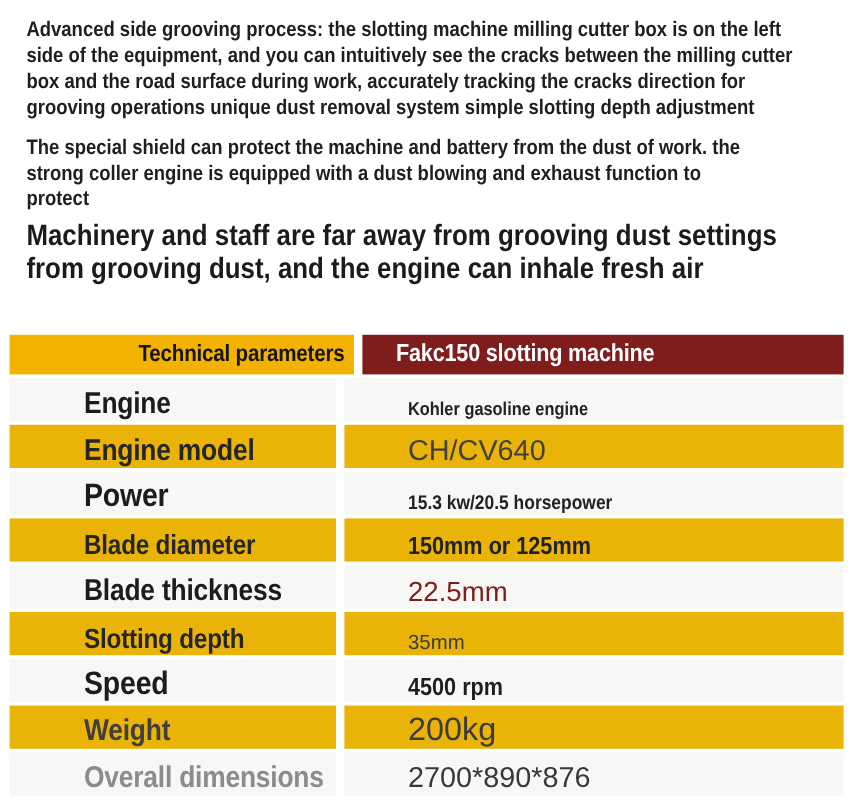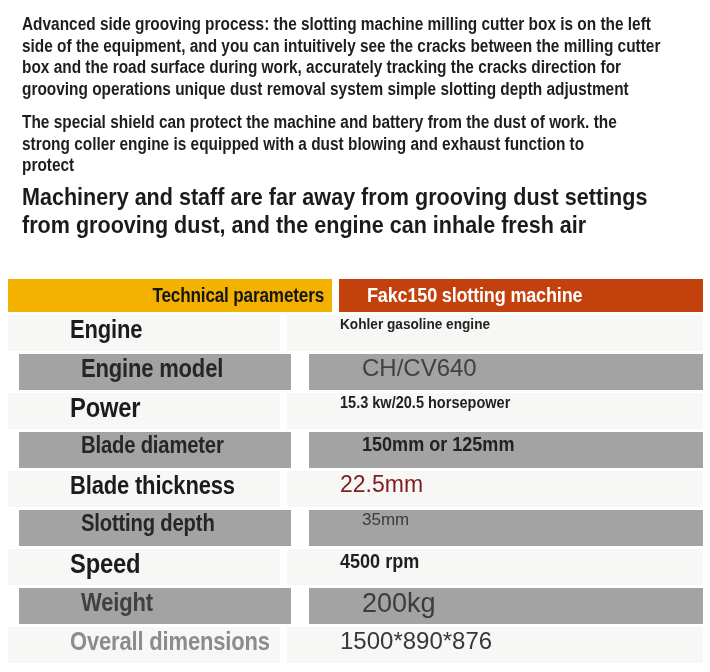--- a/index.html
+++ b/index.html
@@ -42,40 +42,40 @@
     display: inline-block;
     transform: scaleX(0.88);
     transform-origin: left center;
     white-space: nowrap;
   }
 
   
   .spec-table { margin: 40px 0 0 8px; width: 695px; }
   .spec-header { display: flex; gap: 7px; height: 33px; margin-bottom: 3px; }
   .hcell { display: flex; align-items: center; box-sizing: border-box; }
-  .h1 { width: 324px; justify-content: flex-end; }
+  .h1 { width: 287px; justify-content: flex-end; }
   .hx1 {
     font-size: 19.5px; font-weight: 700;
     margin-right: 8px;
     transform-origin: right center;
     letter-spacing: -0.2px;
   }
   .h2 { flex: 1; }
   .hx2 {
     font-size: 20.5px; font-weight: 700;
     margin-left: 28px;
     letter-spacing: -0.2px;
   }
 
   .spec-row { display: flex; gap: 7px; height: 36px; margin-bottom: 3px; }
-  .cell { display: flex; align-items: flex-start; box-sizing: border-box; overflow: hidden; }
+  .cell { display: flex; align-items: flex-end; box-sizing: border-box; overflow: hidden; }
   .cell-label { width: 272px; padding-left: 62px; }
   .cell-value { flex: 1; padding-left: 53px; }
   .spec-row.light .cell { background: #f7f7f5; }
-  .spec-row.gray  .cell { background: #a3a3a3; margin-left: 11px; }
+  .spec-row.gray  .cell { background: #eab308; }
   .cell-label .txt { font-weight: 700; letter-spacing: -0.2px; }
   .txt { white-space: nowrap; }
 </style>
 </head>
 <body>
 
 <div class="content">
   <p class="para">Advanced side grooving process: the slotting machine milling cutter box is on the left
 side of the equipment, and you can intuitively see the cracks between the milling cutter
 box and the road surface during work, accurately tracking the cracks direction for
@@ -85,21 +85,21 @@
 protect</p>
   <p class="para-large">Machinery and staff are far away from grooving dust settings
 from grooving dust, and the engine can inhale fresh air</p>
 </div>
 
 <div class="spec-table">
   <div class="spec-header">
     <div class="hcell h1" id="hcell1" style="background: rgb(243, 178, 0); color: rgb(21, 21, 21);">
       <span class="cx hx1">Technical parameters</span>
     </div>
-    <div class="hcell h2" id="hcell2" style="background: #c2410c; color: rgb(255, 255, 255);">
+    <div class="hcell h2" id="hcell2" style="background: #7f1d1d; color: rgb(255, 255, 255);">
       <span class="cx hx2">Fakc150 slotting machine</span>
     </div>
   </div>
   <div id="rows">
   <div class="spec-row light">
     <div class="cell cell-label">
       <span class="txt cx" style="font-size: 25px; color: rgb(28, 28, 28);">Engine</span>
     </div>
     <div class="cell cell-value">
       <span class="txt cx" style="font-size: 15.5px; color: rgb(34, 34, 34); font-weight: 700;">Kohler gasoline engine</span>
@@ -167,17 +167,17 @@
     <div class="cell cell-value">
       <span class="txt" style="font-size: 27px; color: rgb(60, 60, 60); font-weight: 400;">200kg</span>
     </div>
   </div>
 
   <div class="spec-row light">
     <div class="cell cell-label">
       <span class="txt cx" style="font-size: 25px; color: rgb(140, 140, 140);">Overall dimensions</span>
     </div>
     <div class="cell cell-value">
-      <span class="txt" style="font-size: 24px; color: rgb(56, 56, 56); font-weight: 400;">1500*890*876</span>
+      <span class="txt" style="font-size: 24px; color: rgb(56, 56, 56); font-weight: 400;">2700*890*876</span>
     </div>
   </div>
 </div>
 </div>
 
 </body></html>

